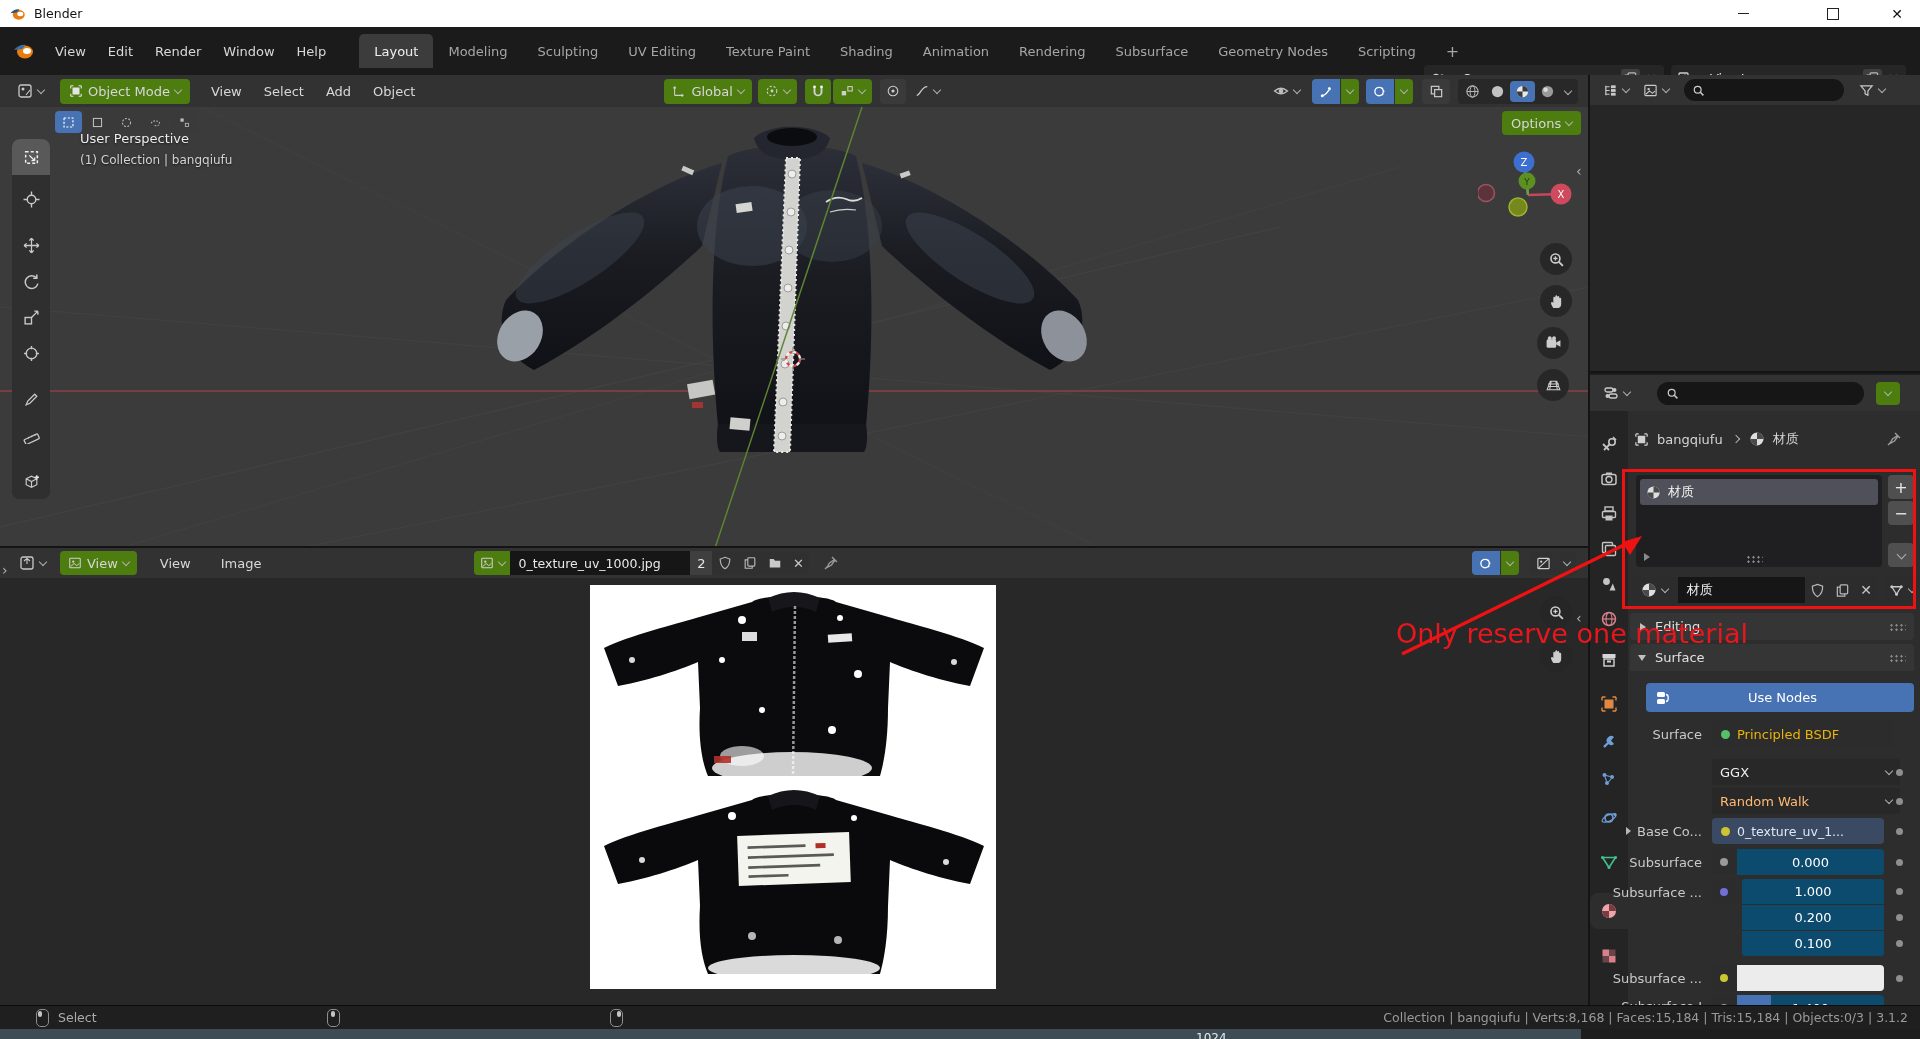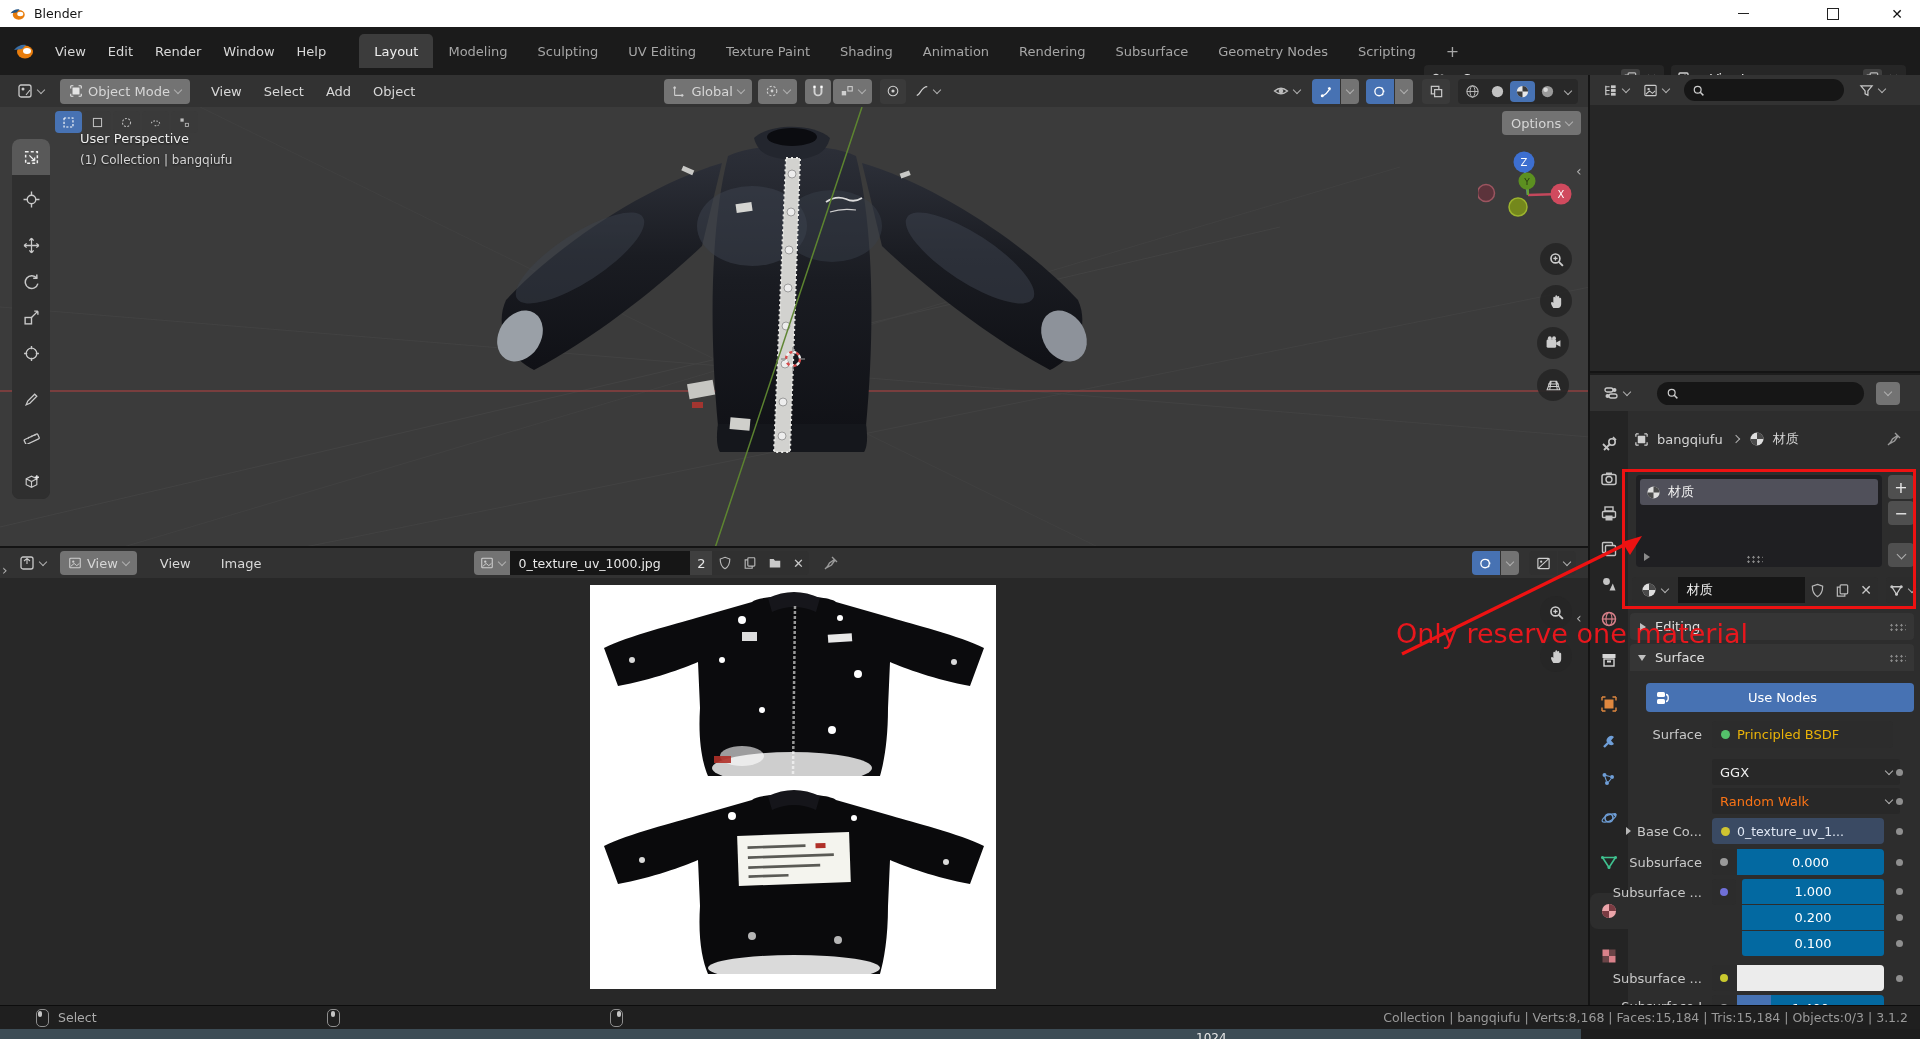--- a/index.html
+++ b/index.html
@@ -1,24 +1,24 @@
 <!DOCTYPE html>
 <html><head>
 <meta charset="utf-8">
 <style>
   html,body{margin:0;padding:0;background:#000;font-family:"DejaVu Sans",sans-serif;}
   .screen{position:relative;width:1920px;height:1039px;overflow:hidden;background:#1d1d1d;font-size:13px;color:#d6d6d6;}
   .abs{position:absolute;}
   .fx{display:flex;align-items:center;}
-  .btn{background:#737373;border-radius:4px;display:flex;align-items:center;justify-content:center;gap:5px;color:#d6d6d6;}
+  .btn{background:#4d7c0f;border-radius:4px;display:flex;align-items:center;justify-content:center;gap:5px;color:#d6d6d6;}
   .chev{width:6px;height:6px;border-right:1.4px solid #b0b0b0;border-bottom:1.4px solid #b0b0b0;transform:rotate(45deg);flex:none;margin-top:-2px;}
   .chev.sm{width:5px;height:5px;}
   .grip{width:17px;height:8px;background-image:radial-gradient(circle,#8a8a8a 1px,transparent 1.3px);background-size:5px 4.5px;}
   .deco{width:7px;height:7px;border-radius:50%;background:#8f8f8f;}
-  .field{background:#0369a1;border-radius:3px;color:#fff;display:flex;align-items:center;justify-content:center;}
+  .field{background:#0c4a6e;border-radius:3px;color:#fff;display:flex;align-items:center;justify-content:center;}
   .drop{background:#282828;border-radius:3px;color:#e4e4e4;display:flex;padding:0 8px;}
   .menu-item{padding:0 11px;color:#d8d8d8;}
   .tab{padding:0 15px;height:34px;display:flex;align-items:center;color:#a6a6a6;border-radius:5px 5px 0 0;}
   .tab.active{background:#3c3c3c;color:#efefef;}
   .tool-btn{width:38px;height:36px;background:#2f2f2f;display:flex;align-items:center;justify-content:center;}
   .tool-btn.active{background:#595959;}
   .lbl{position:absolute;color:#c9c9c9;text-align:right;font-size:13px;}
   .sidebtn{position:absolute;width:32px;height:32px;border-radius:50%;background:rgba(38,38,38,0.92);display:flex;align-items:center;justify-content:center;}
   .mouse{width:11px;height:16px;border:1.3px solid #8f8f8f;border-radius:5px;position:relative;flex:none;}
   .mouse i{position:absolute;top:1px;width:4px;height:6px;background:#c4c4c4;border-radius:2px;}
@@ -861,21 +861,21 @@
       <span style="color:#eab308;">Principled BSDF</span>
     </div>
 
     <div class="abs fx drop" style="left:122px;top:384px;width:172px;height:26px;">
       <span style="flex:1;color:#eee;">GGX</span>
         <span class="chev sm"></span>
     </div>
     <span class="deco abs" style="left:306px;top:394px;"></span>
 
     <div class="abs fx drop" style="left:122px;top:413px;width:172px;height:26px;">
-      <span style="flex:1;color:#f97316;">Random Walk</span>
+      <span style="flex:1;color:#fdba74;">Random Walk</span>
         <span class="chev sm"></span>
     </div>
     <span class="deco abs" style="left:306px;top:423px;"></span>
 
     <div class="abs fx" style="left:36px;top:443px;width:290px;height:26px;">
       <div style="width:0;height:0;border-top:4px solid transparent;border-bottom:4px solid transparent;border-left:5.5px solid #b8b8b8;"></div>
       <span style="margin-left:6px;color:#c9c9c9;">Base Co...</span>
       <div class="abs fx" style="left:86px;top:0;width:172px;height:26px;background:#3a4a63;border-radius:4px;gap:7px;padding-left:9px;box-sizing:border-box;">
         <span style="width:9px;height:9px;border-radius:50%;background:#cfc431;"></span>
         <span style="color:#dfe7f4;font-size:12.5px;">0_texture_uv_1...</span>

